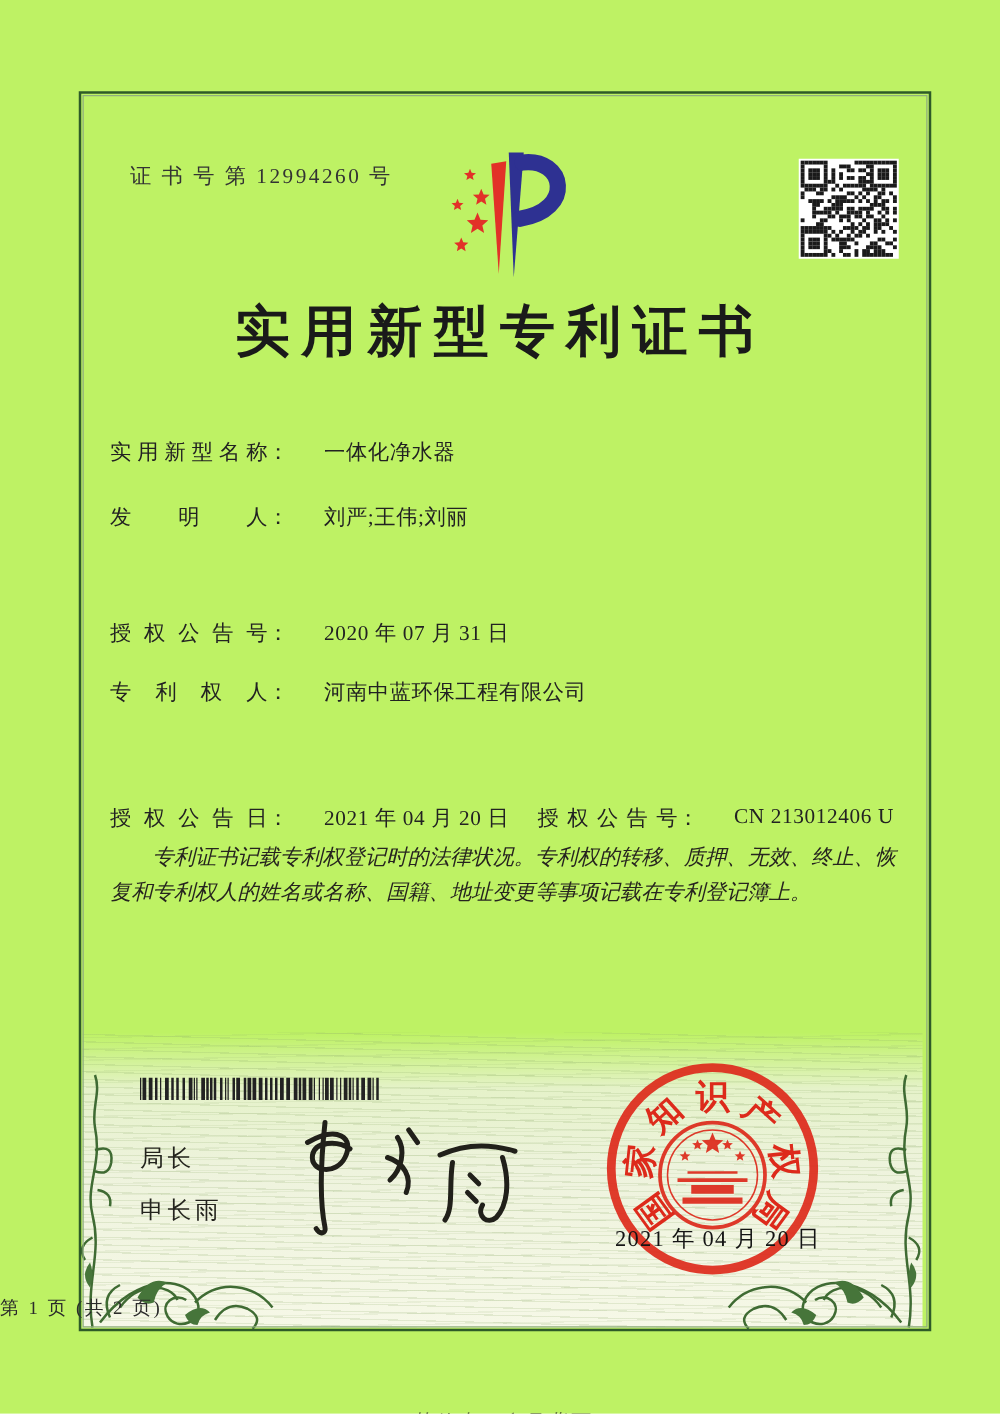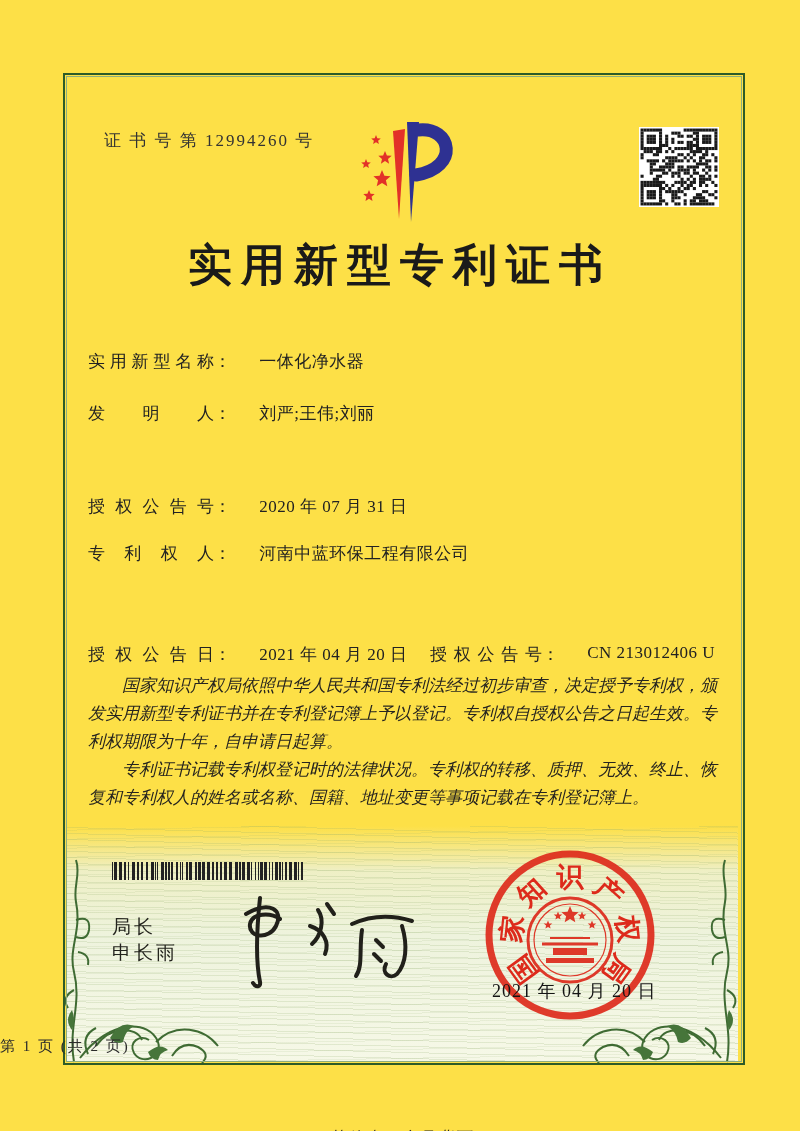--- a/index.html
+++ b/index.html
@@ -1,16 +1,16 @@
 <!DOCTYPE html>
 <html><head>
 <meta charset="utf-8">
 <style>
   html,body{margin:0;padding:0;background:#ffffff;}
-  .page{position:relative;width:800px;height:1131px;background:#fde047;overflow:hidden;
+  .page{position:relative;width:800px;height:1131px;background:#bef264;overflow:hidden;
         font-family:"Liberation Serif","DejaVu Serif",serif;color:#222;}
   
   .frame{position:absolute;left:63px;top:73px;width:678px;height:988px;
          border:2px solid #2e5b28;}
   .frame-inner{position:absolute;inset:1px;border:1px solid #8fae7e;}
   
   .tint{position:absolute;left:66px;top:826px;width:672px;height:236px;
         background:
           repeating-linear-gradient(1.5deg, rgba(140,170,105,0.20) 0 1px, rgba(0,0,0,0) 1px 6px),
           repeating-linear-gradient(-1deg, rgba(140,170,105,0.12) 0 1px, rgba(0,0,0,0) 1px 9px),
@@ -28,21 +28,21 @@
   .f-colon{display:inline-block;vertical-align:top;}
   .f-value{display:inline-block;margin-left:24px;vertical-align:top;letter-spacing:0.5px;}
   .addr .f-value{white-space:normal;width:472px;line-height:28px;}
   .pair2{position:absolute;left:342px;top:0;white-space:nowrap;}
   .body-text{position:absolute;left:88px;top:672px;width:630px;font-size:17px;line-height:28px;
              font-style:italic;color:#26241f;}
   .body-text p{margin:0;text-indent:2em;}
   .barcode{position:absolute;left:112px;top:862px;width:196px;height:18px;}
   .officer{position:absolute;left:112px;top:914px;font-family:"Liberation Sans","DejaVu Sans",sans-serif;
            font-size:19px;letter-spacing:3px;color:#23231d;}
-  .officer .o-title{}
+  .officer .o-title{margin-bottom:15px;}
   .signature{position:absolute;left:226px;top:884px;width:210px;height:110px;}
   .seal{position:absolute;left:480px;top:845px;width:180px;height:180px;}
   .seal-char{position:absolute;left:50%;top:50%;font-size:27px;font-weight:700;
              color:#dd2a1b;transform-origin:center;font-family:"Liberation Serif",serif;}
   .seal-date{position:absolute;left:492px;top:979px;font-size:18px;letter-spacing:1px;color:#141414;}
   .page-info{position:absolute;left:0;top:1037px;width:800px;font-size:15px;
              letter-spacing:2px;color:#2b2b2b;}
   .back-note{position:absolute;left:0;top:1084px;width:800px;text-align:center;font-size:16px;
              font-style:italic;letter-spacing:2px;color:#26241f;margin-top:44px;}
   .flourish{position:absolute;width:175px;height:208px;}
@@ -462,21 +462,20 @@
       <span class="f-label">授权公告日</span><span class="f-colon">：</span>
       <span class="f-value">2021 年 04 月 20 日</span>
       <span class="pair2">
         <span class="f-label" style="width:112px">授权公告号</span><span class="f-colon">：</span>
         <span class="f-value">CN 213012406 U</span>
       </span>
     </div>
   </div>
 
   <div class="body-text">
-    <p>国家知识产权局依照中华人民共和国专利法经过初步审查，决定授予专利权，颁发实用新型专利证书并在专利登记簿上予以登记。专利权自授权公告之日起生效。专利权期限为十年，自申请日起算。</p>
     <p>专利证书记载专利权登记时的法律状况。专利权的转移、质押、无效、终止、恢复和专利权人的姓名或名称、国籍、地址变更等事项记载在专利登记簿上。</p>
   </div>
 
   <svg class="barcode" id="barcode-svg" viewBox="0 0 196 18">
       <rect x="0" y="0" width="1" height="18" fill="#222"></rect>
       <rect x="2" y="0" width="3" height="18" fill="#222"></rect>
       <rect x="7" y="0" width="3" height="18" fill="#222"></rect>
       <rect x="12" y="0" width="2" height="18" fill="#222"></rect>
       <rect x="16" y="0" width="1" height="18" fill="#222"></rect>
       <rect x="20" y="0" width="3" height="18" fill="#222"></rect>

